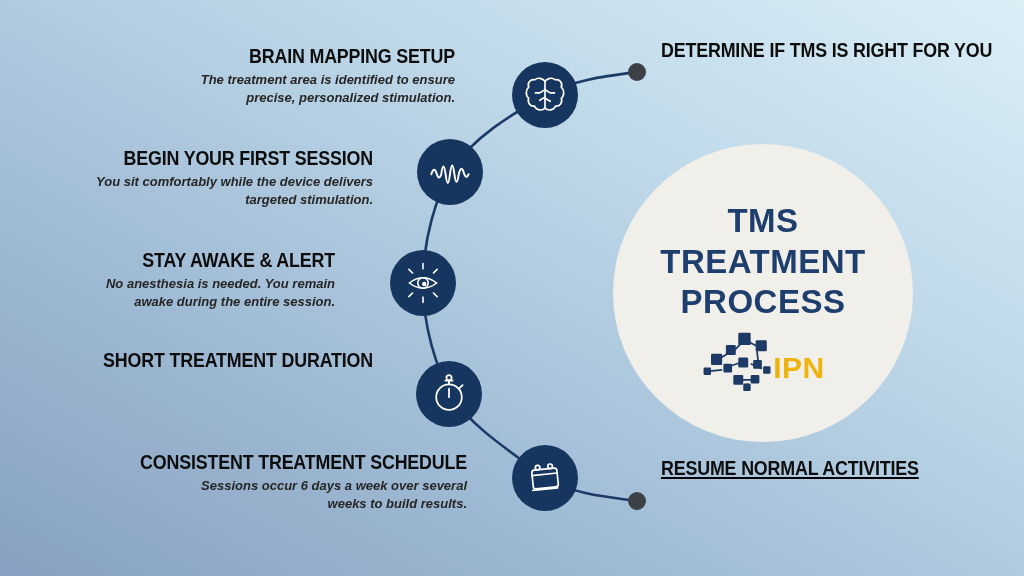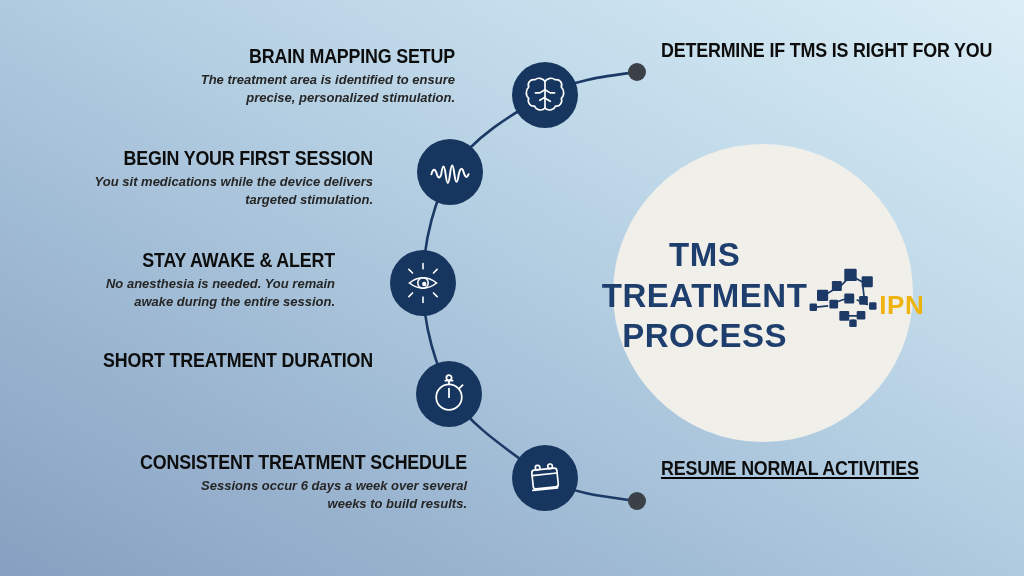--- a/index.html
+++ b/index.html
@@ -5,28 +5,28 @@
   html,body{margin:0;padding:0;}
   body{font-family:"Liberation Sans", sans-serif;}
   .canvas{
     position:relative;width:1024px;height:576px;overflow:hidden;
     background:linear-gradient(to top right,#87a0c1 0%,#a2bdd6 35%,#bdd7e8 65%,#daeef6 100%);
   }
   .curve-layer{position:absolute;left:0;top:0;width:1024px;height:576px;pointer-events:none;}
   
   .center-circle{
     position:absolute;left:613px;top:144px;width:300px;height:298px;border-radius:50%;
-    background:#f1efe9;display:flex;flex-direction:row;align-items:center;justify-content:center;
+    background:#f1efe9;display:flex;flex-direction:column;align-items:center;justify-content:center;
   }
   .center-title{
     white-space:pre-line;text-align:center;color:#1e3e6d;font-weight:700;
     font-size:33px;line-height:1.24;letter-spacing:.5px;margin-top:6px;
   }
   .logo-row{display:flex;align-items:flex-end;margin-top:6px;}
-  .logo-text{color:#efb310;font-weight:700;font-size:26px;letter-spacing:.5px;margin-left:-10px;margin-bottom:6px;}
+  .logo-text{color:#efb310;font-weight:700;font-size:30px;letter-spacing:.5px;margin-left:-10px;margin-bottom:6px;}
   
   .node{
     position:absolute;width:66px;height:66px;border-radius:50%;background:#17365f;
     display:flex;align-items:center;justify-content:center;
   }
   #node-brain{left:512px;top:62px;}
   #node-wave{left:417px;top:139px;}
   #node-eye{left:390px;top:250px;}
   #node-stopwatch{left:416px;top:361px;}
   #node-calendar{left:512px;top:445px;}
@@ -141,21 +141,21 @@
   </div>
 
   <div class="step align-right" id="step-brain">
     <div class="title">BRAIN MAPPING SETUP</div>
     <div class="desc">The treatment area is identified to ensure
 precise, personalized stimulation.</div>
   </div>
 
   <div class="step align-right" id="step-begin">
     <div class="title">BEGIN YOUR FIRST SESSION</div>
-    <div class="desc">You sit medications while the device delivers
+    <div class="desc">You sit comfortably while the device delivers
 targeted stimulation.</div>
   </div>
 
   <div class="step align-right" id="step-awake">
     <div class="title">STAY AWAKE &amp; ALERT</div>
     <div class="desc">No anesthesia is needed. You remain
 awake during the entire session.</div>
   </div>
 
   <div class="step align-right" id="step-duration">

